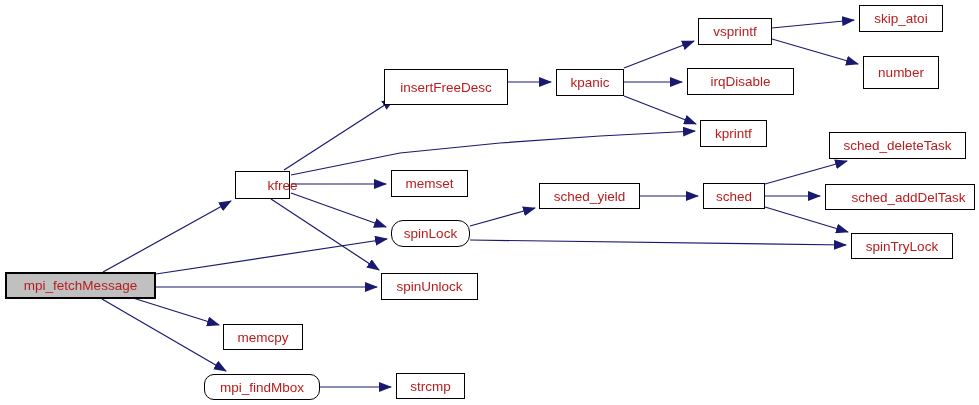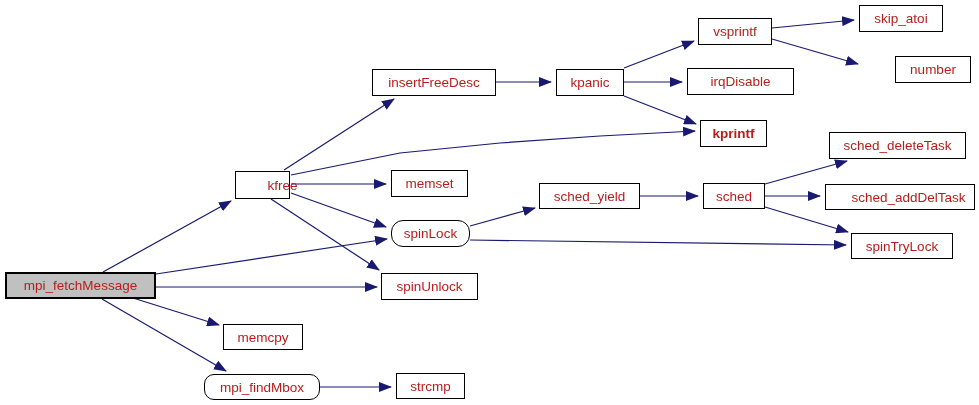--- a/index.html
+++ b/index.html
@@ -77,39 +77,39 @@
         <polyline points="320,387 391,387" fill="none" stroke="#191970" stroke-width="1.2" stroke-linejoin="round" marker-end="url(#arrow)"></polyline>
       </g>
   </svg>
   <div id="node-layer">
       <div class="node root" style="left: 5px; top: 272px; width: 151px; height: 27px;">
         <span>mpi_fetchMessage</span>
       </div>
       <div class="node" style="left: 235px; top: 171px; width: 55px; height: 28px; padding-left: 40px;">
         <span>kfree</span>
       </div>
-      <div class="node" style="left: 372px; top: 69px; width: 124px; height: 27px;">
+      <div class="node" style="left: 384px; top: 69px; width: 124px; height: 36px;">
         <span>insertFreeDesc</span>
       </div>
       <div class="node" style="left: 556px; top: 69px; width: 68px; height: 27px;">
         <span>kpanic</span>
       </div>
       <div class="node" style="left: 698px; top: 18px; width: 74px; height: 27px;">
         <span>vsprintf</span>
       </div>
       <div class="node" style="left: 859px; top: 5px; width: 84px; height: 27px;">
         <span>skip_atoi</span>
       </div>
-      <div class="node" style="left: 863px; top: 56px; width: 76px; height: 27px; margin-left: 32px;">
+      <div class="node" style="left: 863px; top: 56px; width: 76px; height: 33px;">
         <span>number</span>
       </div>
       <div class="node" style="left: 687px; top: 68px; width: 107px; height: 27px;">
         <span>irqDisable</span>
       </div>
-      <div class="node" style="left: 700px; top: 120px; width: 67px; height: 27px; font-weight: bold;">
+      <div class="node" style="left: 700px; top: 120px; width: 67px; height: 27px;">
         <span>kprintf</span>
       </div>
       <div class="node" style="left: 391px; top: 170px; width: 77px; height: 27px;">
         <span>memset</span>
       </div>
       <div class="node" style="left: 539px; top: 183px; width: 101px; height: 26px;">
         <span>sched_yield</span>
       </div>
       <div class="node" style="left: 703px; top: 183px; width: 62px; height: 26px;">
         <span>sched</span>

